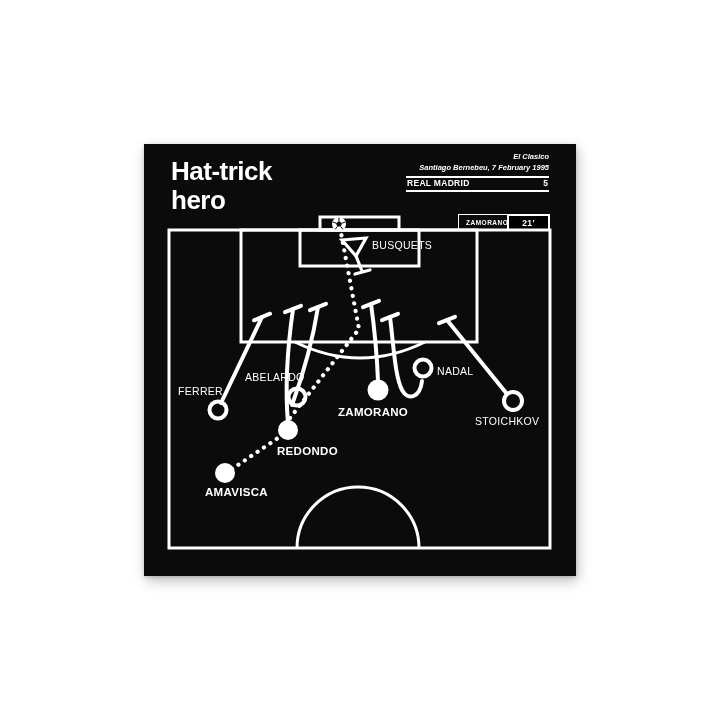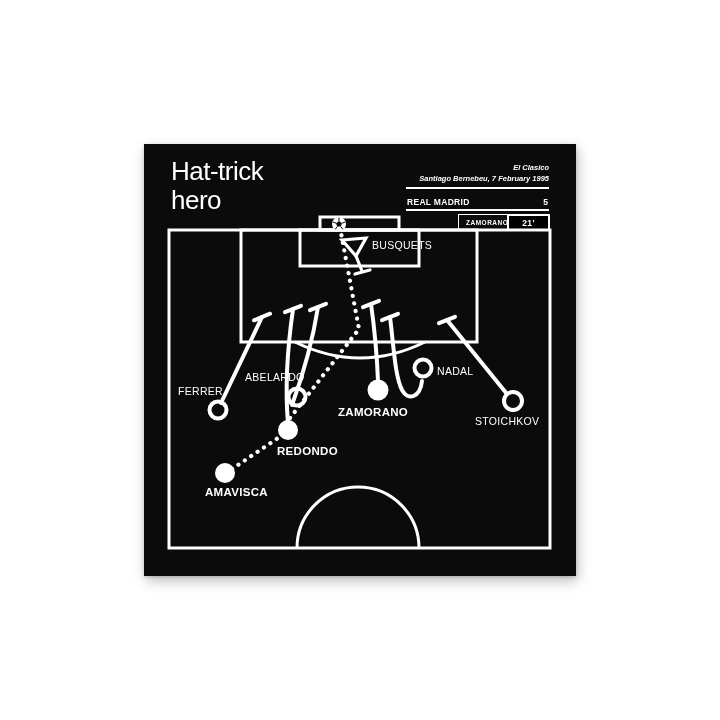--- a/index.html
+++ b/index.html
@@ -9,33 +9,33 @@
   .page { position:absolute; inset:0; background:#ffffff; }
 
   .poster {
     position:absolute; left:144px; top:144px; width:432px; height:432px;
     background:#0b0b0b;
     box-shadow:2px 5px 12px rgba(0,0,0,0.25), 0 1px 3px rgba(0,0,0,0.18);
   }
 
   .title {
     position:absolute; left:27px; top:13px;
-    color:#ffffff; font-size:26px; font-weight:400; line-height:29px;
+    color:#ffffff; font-size:26px; font-weight:700; line-height:29px;
     letter-spacing:-0.5px; white-space:pre-line;
   }
 
   .match-info {
-    position:absolute; top:19px; right:27px; width:143px; color:#ffffff;margin-left:24px;
+    position:absolute; top:8px; right:27px; width:143px; color:#ffffff;margin-left:24px;
   }
   .competition  { text-align:right; font-style:italic; font-weight:700; font-size:7.5px; }
   .venue        { text-align:right; font-style:italic; font-weight:600; font-size:7.5px; margin-top:2px; }
   .score-table  { margin-top:4px; border-top:2px solid #ffffff; }
   .score-row {
     display:flex; justify-content:space-between; align-items:center;
-    border-bottom:2px solid #ffffff; padding:8px 1px 2px 1px;gap:48px;
+    border-bottom:2px solid #ffffff; padding:0 1px 2px 1px;gap:48px;
   }
   .team-name { font-size:8.5px; font-weight:700; letter-spacing:0.3px; }
   .team-score{ font-size:8.5px; font-weight:700; }
 
   .goal-badge {
     position:absolute; top:70px; right:26px; width:92px; height:17px;
     border:1.5px solid #ffffff; background:#0b0b0b;
     display:flex; align-items:center; color:#ffffff;
   }
   .badge-scorer {

